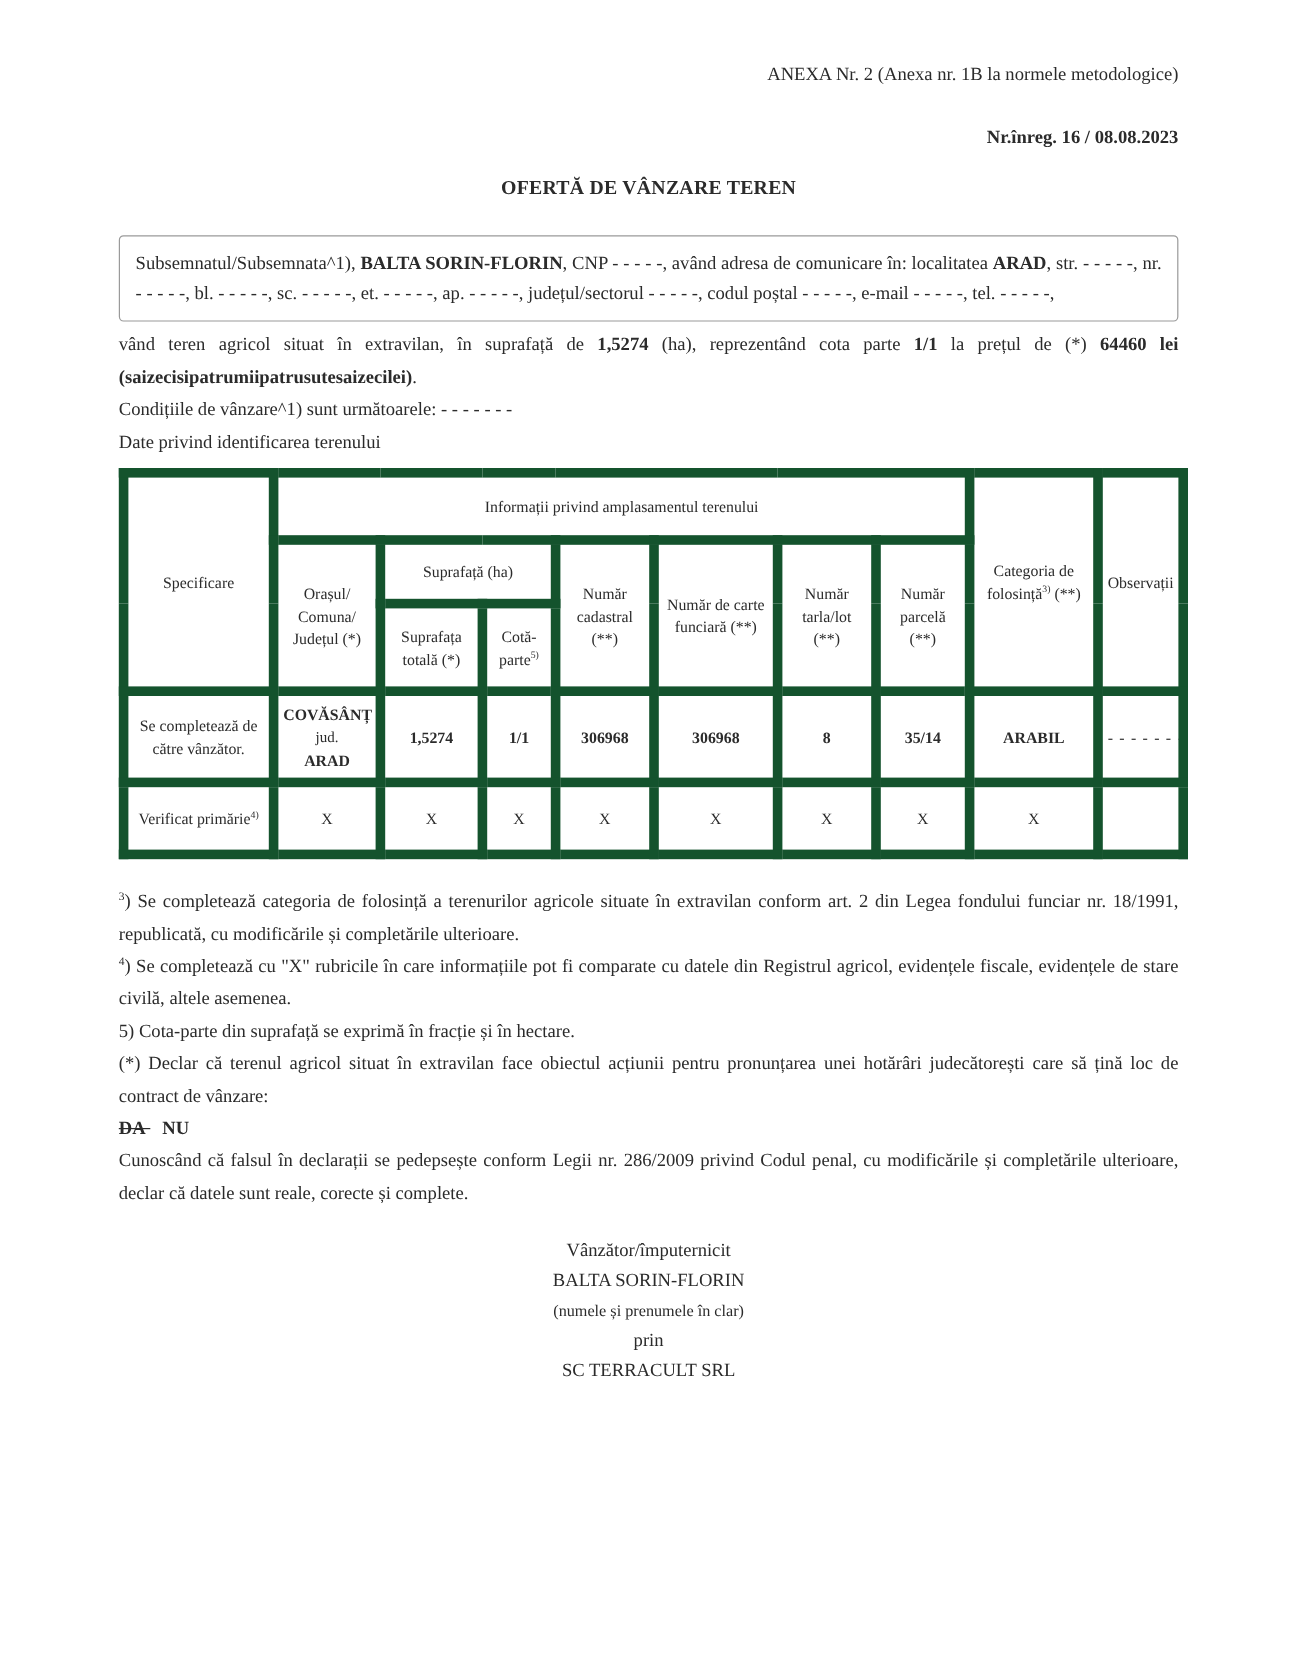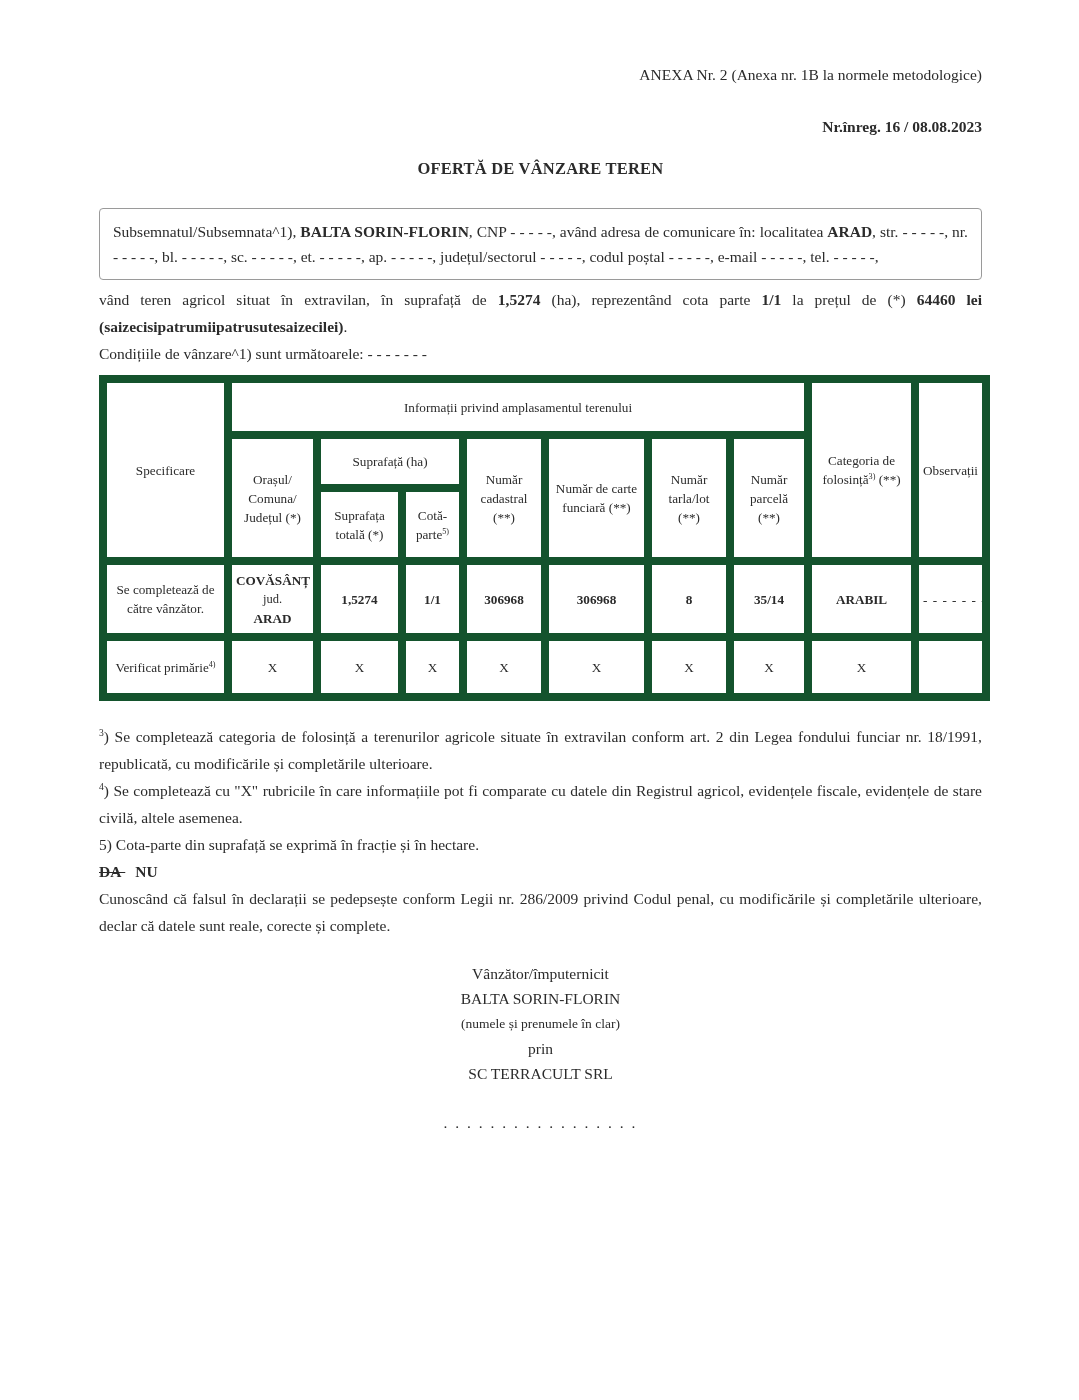--- a/index.html
+++ b/index.html
@@ -7,21 +7,20 @@
     position: relative;
     width: 1079px;
     height: 1164px;
     box-sizing: border-box;
     background: #ffffff;
     color: #2b2b2b;
     font-family: "Liberation Serif", "DejaVu Serif", serif;
     font-size: 15.5px;
     padding: 52px 97px 0 99px;
     overflow: hidden;
-    margin-top: 12px;
   }
   .right { text-align: right; }
   .center { text-align: center; }
   .jus { text-align: justify; }
   b, .b { font-weight: bold; }
   .anexa-line { line-height: 22px; }
   .nr-line { margin-top: 30px; line-height: 22px; font-weight: bold; }
   .doc-title { margin-top: 20px; line-height: 22px; font-weight: bold; font-size: 16.5px; letter-spacing: .2px; }
   .intro-box {
     margin-top: 28px;
@@ -76,20 +75,21 @@
   <div class="doc-title center">OFERTĂ DE VÂNZARE TEREN</div>
 
   <div class="intro-box jus">
     <span>Subsemnatul/Subsemnata^1), </span><b>BALTA SORIN-FLORIN</b><span>, CNP - - - - -, având adresa de comunicare în: localitatea </span><b>ARAD</b><span>, str. - - - - -, nr. - - - - -, bl. - - - - -, sc. - - - - -, et. - - - - -, ap. - - - - -, județul/sectorul - - - - -, codul poștal - - - - -, e-mail - - - - -, tel. - - - - -,</span>
   </div>
 
   <div class="para jus">
     <span>vând teren agricol situat în extravilan, în suprafață de </span><b>1,5274</b><span> (ha), reprezentând cota parte </span><b>1/1</b><span> la prețul de (*) </span><b>64460 lei</b><span> </span><b>(saizecisipatrumiipatrusutesaizecilei)</b><span>.</span>
   </div>
   <div class="line">Condițiile de vânzare^1) sunt următoarele: - - - - - - -</div>
+  <div class="line">Date privind identificarea terenului</div>
 
   <table class="land">
     <colgroup>
       <col style="width:125px">
         <col style="width:89px">
         <col style="width:85px">
         <col style="width:61px">
         <col style="width:82px">
       <col style="width:103px">
         <col style="width:82px">
@@ -172,20 +172,21 @@
       <td class="cell-x">X</td>
       <td></td>
     </tr>
   </tbody>
     </table>
 
   <div class="foot">
     <p class="jus"><sup>3</sup><span>) Se completează categoria de folosință a terenurilor agricole situate în extravilan conform art. 2 din Legea fondului funciar nr. 18/1991, republicată, cu modificările și completările ulterioare.</span></p>
     <p class="jus"><sup>4</sup><span>) Se completează cu "X" rubricile în care informațiile pot fi comparate cu datele din Registrul agricol, evidențele fiscale, evidențele de stare civilă, altele asemenea.</span></p>
     <p>5) Cota-parte din suprafață se exprimă în fracție și în hectare.</p>
+    <p class="jus">(*) Declar că terenul agricol situat în extravilan face obiectul acțiunii pentru pronunțarea unei hotărâri judecătorești care să țină loc de contract de vânzare:</p>
     <p class="danu"><span class="strike">DA&nbsp;</span><span class="nu">NU</span></p>
     <p class="jus">Cunoscând că falsul în declarații se pedepsește conform Legii nr. 286/2009 privind Codul penal, cu modificările și completările ulterioare, declar că datele sunt reale, corecte și complete.</p>
   </div>
 
   <div class="sig">
     <div>Vânzător/împuternicit</div>
     <div>BALTA SORIN-FLORIN</div>
     <div class="sig-note">(numele și prenumele în clar)</div>
     <div>prin</div>
     <div>SC TERRACULT SRL</div>

